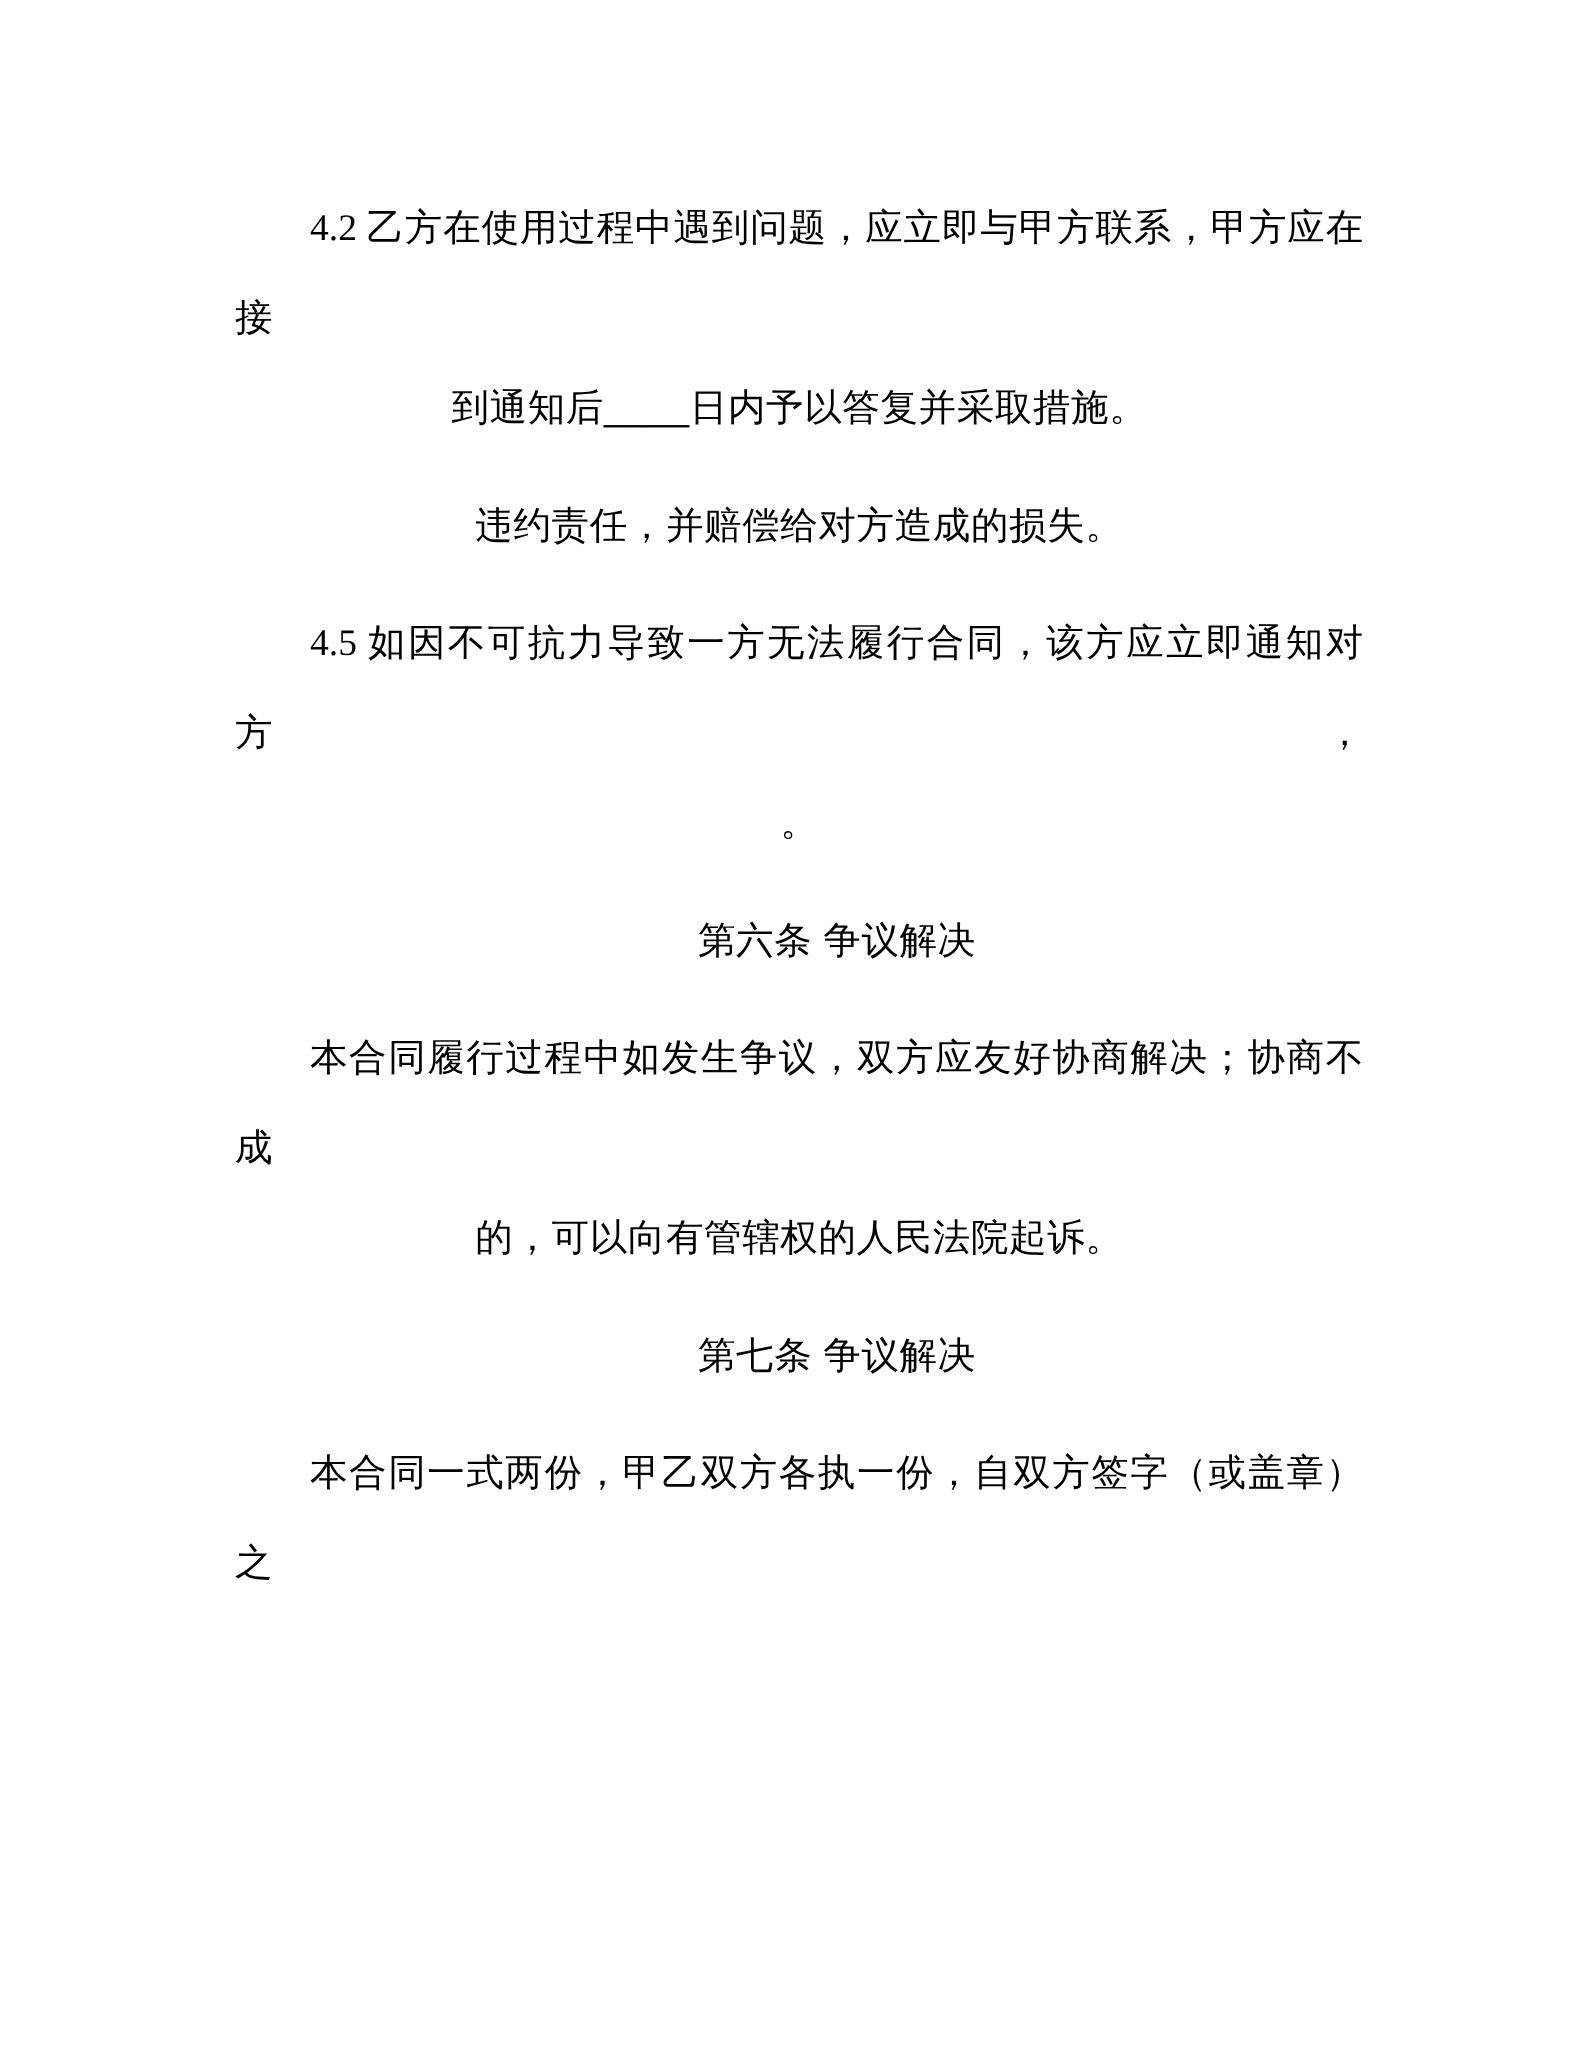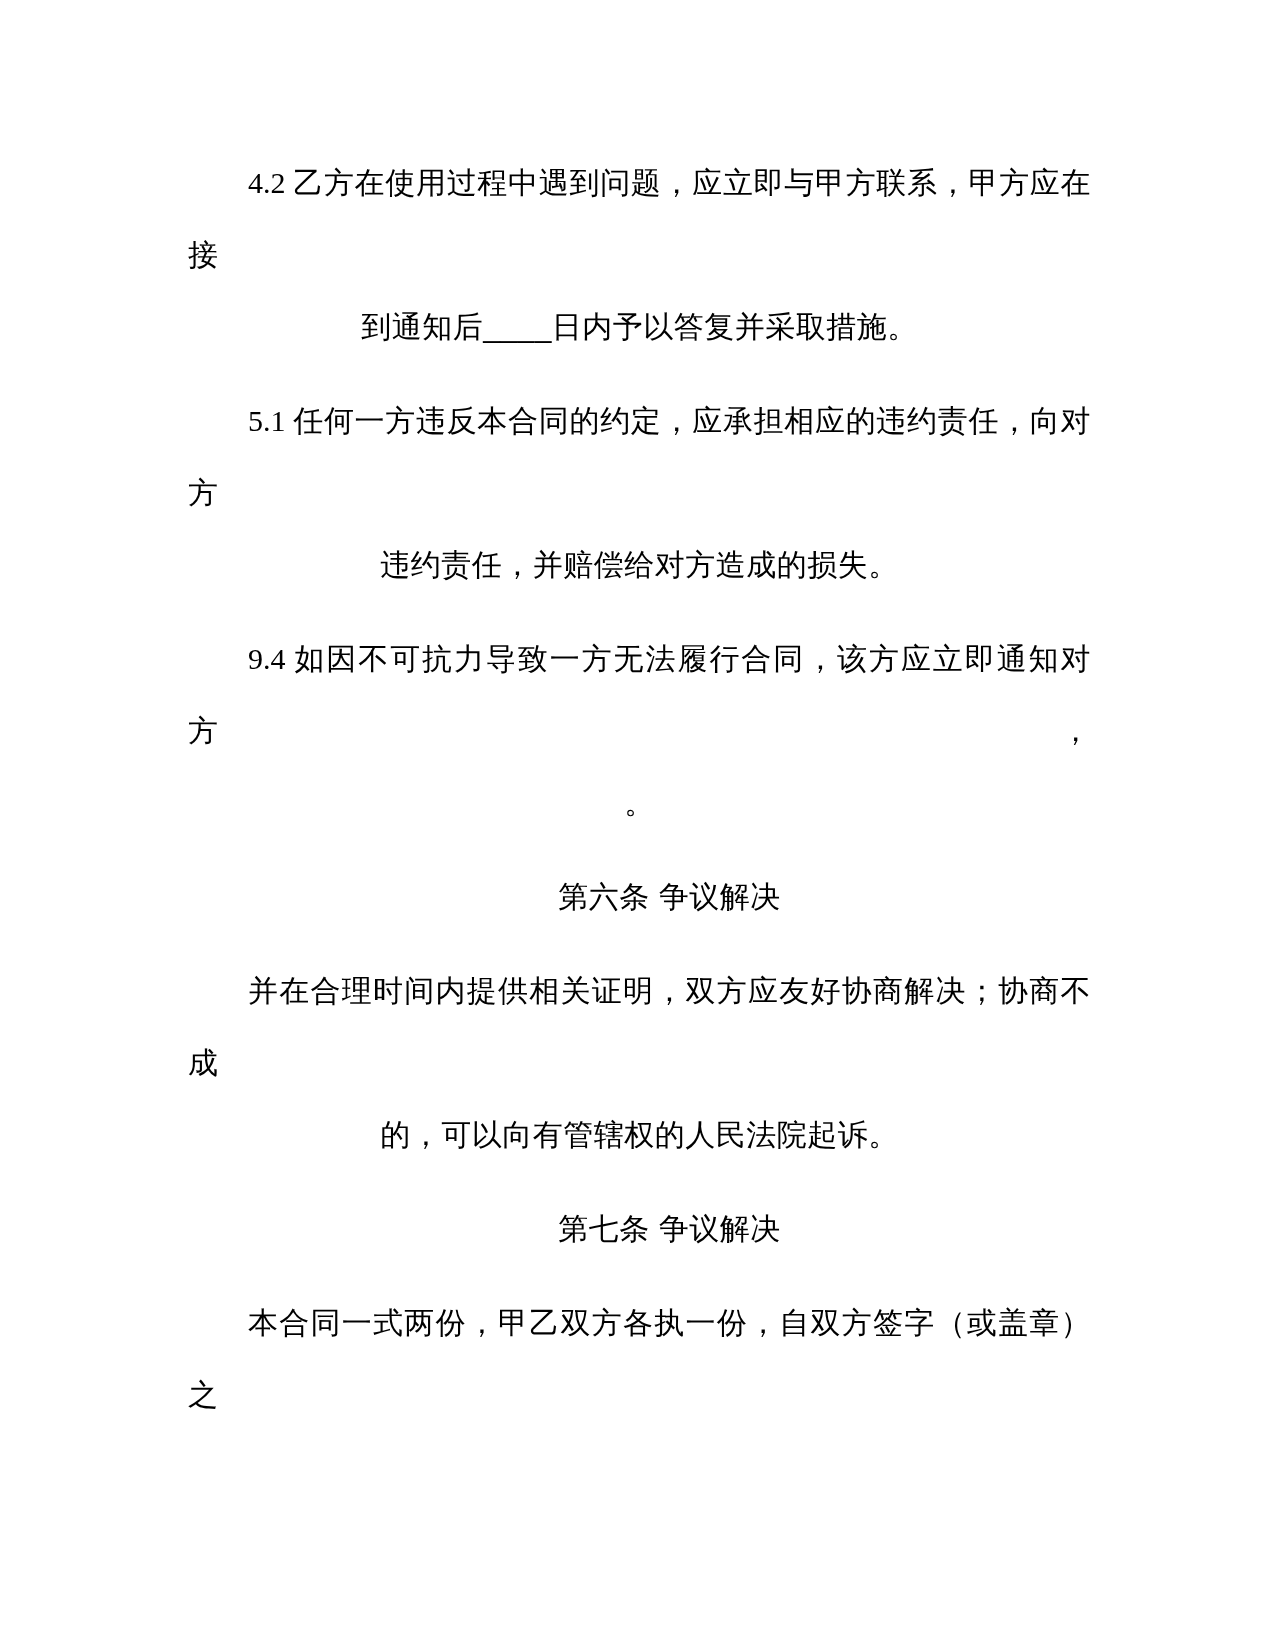--- a/index.html
+++ b/index.html
@@ -47,32 +47,31 @@
 </head>
 <body>
 
 <div class="page">
   <div class="content" id="doc">
       <div class="para">
         <div class="line fill indent"><span class="num">4.2 </span>乙方在使用过程中遇到问题，应立即与甲方联系，甲方应在接</div>
         <div class="line">到通知后____日内予以答复并采取措施。</div>
       </div>
       <div class="para">
-        <div class="line fill indent"><span class="num">5.1 </span>任何一方违反本合同的约定，应承担相应的违约责任，向对方</div>
         <div class="line">违约责任，并赔偿给对方造成的损失。</div>
       </div>
       <div class="para">
-        <div class="line fill indent"><span class="num">9.4 </span>如因不可抗力导致一方无法履行合同，该方应立即通知对方，</div>
+        <div class="line fill indent"><span class="num">4.5 </span>如因不可抗力导致一方无法履行合同，该方应立即通知对方，</div>
         <div class="line">。</div>
       </div>
       <div class="para">
         <div class="line indent">第六条 争议解决</div>
       </div>
       <div class="para">
-        <div class="line fill indent">并在合理时间内提供相关证明，双方应友好协商解决；协商不成</div>
+        <div class="line fill indent">本合同履行过程中如发生争议，双方应友好协商解决；协商不成</div>
         <div class="line">的，可以向有管辖权的人民法院起诉。</div>
       </div>
       <div class="para">
         <div class="line indent">第七条 争议解决</div>
       </div>
       <div class="para">
         <div class="line fill indent">本合同一式两份，甲乙双方各执一份，自双方签字（或盖章）之</div>
       </div>
     </div>
 </div>

